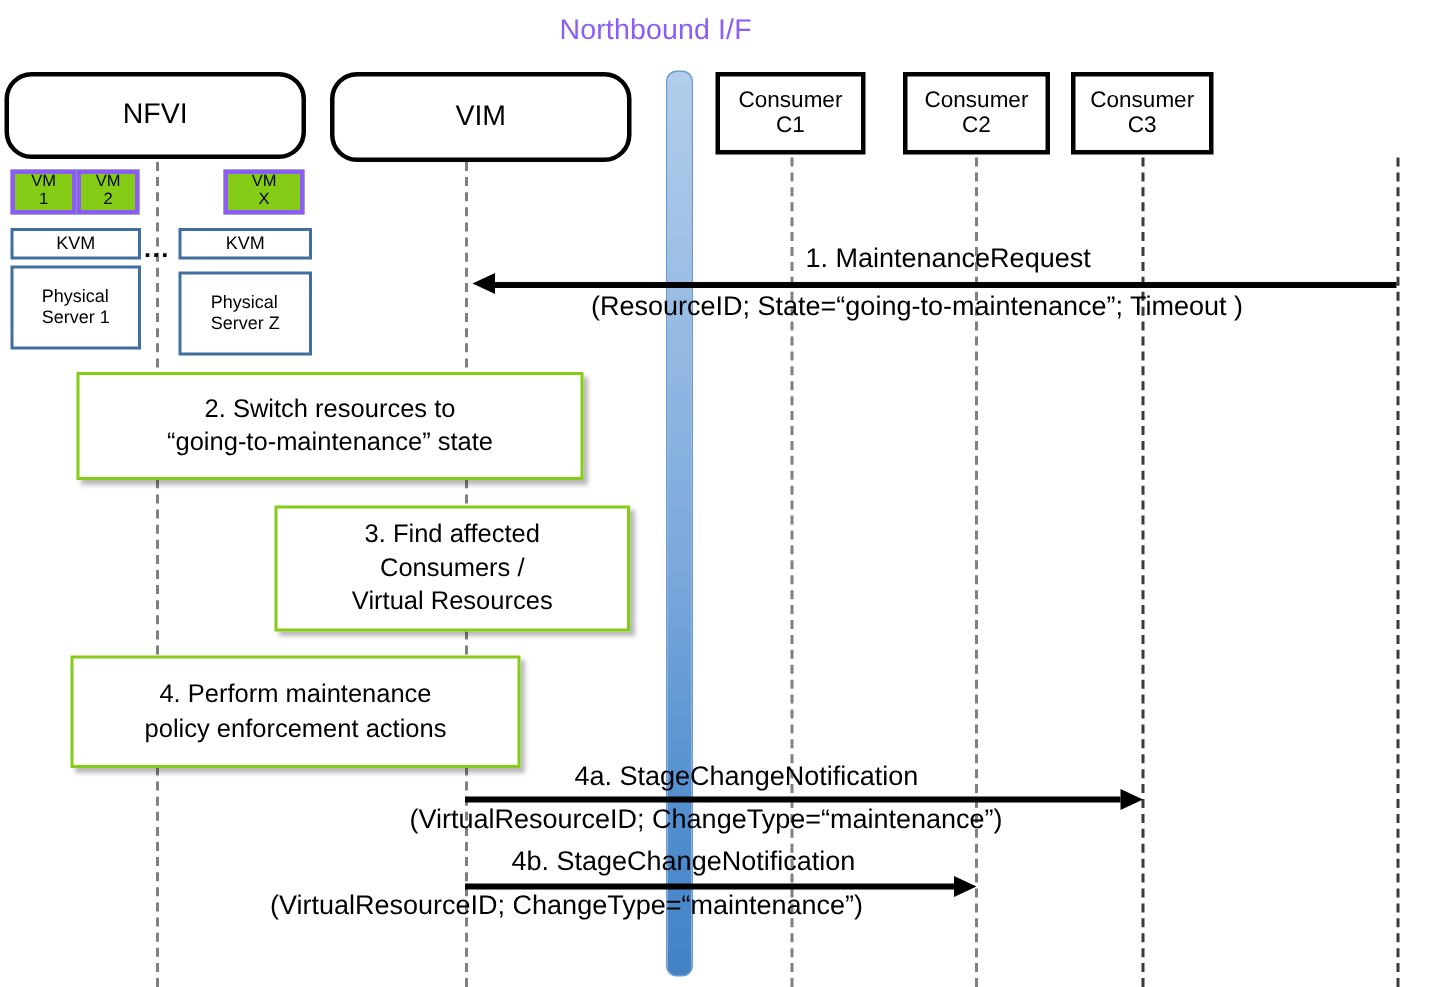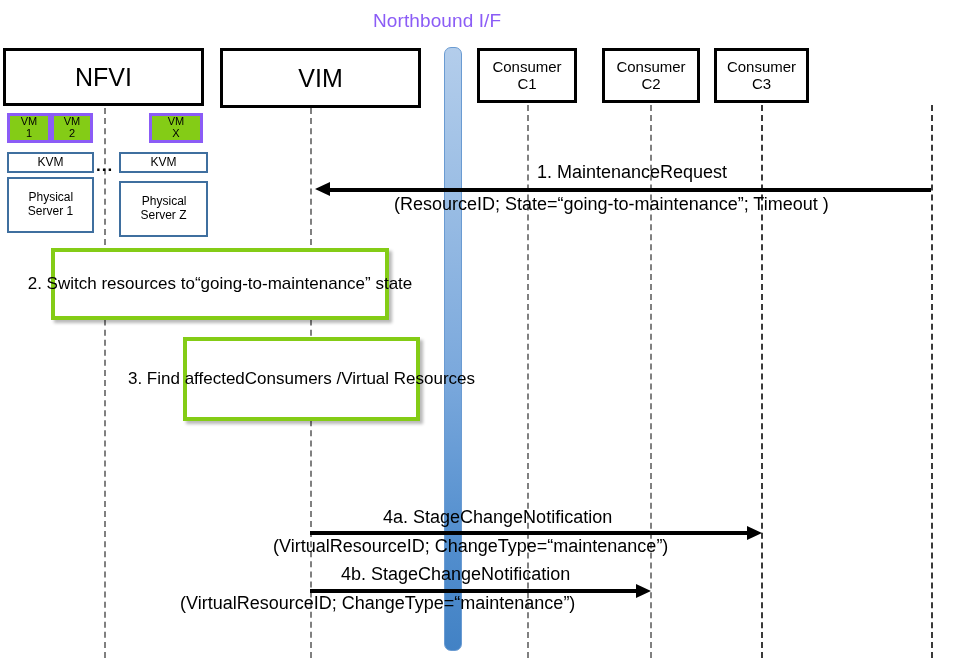--- a/index.html
+++ b/index.html
@@ -32,21 +32,21 @@
   .actor-box {
     border: 3px solid #000000;
     background: #ffffff;
     display: flex;
     align-items: center;
     justify-content: center;
     text-align: center;
     line-height: 1.12;
     z-index: 6;
   }
-  .actor-box.big   { font-size: 25px; }
+  .actor-box.big   { font-size: 19px; border-radius: 18px; }
   .actor-box.small { font-size: 15px; }
 
   
   .lifeline {
     border-left: 2px dashed #808080;
     width: 0;
     z-index: 1;
   }
   .lifeline.dark { border-left-color: #3a3a3a; }
 
@@ -69,41 +69,41 @@
     font-size: 11px;
     line-height: 1.05;
     z-index: 5;
   }
   .infra-box {
     border: 2px solid #3f6f9f;
     background: #ffffff;
     display: flex;
     align-items: center;
     justify-content: center;
-    text-align: right;
+    text-align: left;
     font-size: 12px;
     line-height: 1.15;
     z-index: 5;
   }
   .ellipsis-dots {
     font-size: 17px;
     font-weight: bold;
     letter-spacing: 1px;
     color: #000;
     z-index: 6;
     line-height: 1;
   }
 
   
   .action-box {
-    border: 4px solid #84cc16;
+    border: 2px solid #84cc16;
     background: #ffffff;
     box-shadow: 3px 3px 3px rgba(0,0,0,.28);
     display: flex;
-    flex-direction: row;
+    flex-direction: column;
     align-items: center;
     justify-content: center;
     text-align: center;
     font-size: 17px;
     line-height: 1.32;
     z-index: 8;
   }
   .action-box .ln { display: block; white-space: nowrap; }
 
   
@@ -234,20 +234,24 @@
     <span class="ln">2. Switch resources to</span>
     <span class="ln">“going-to-maintenance” state</span>
   </div>
 
   <div class="abs action-box" style="left:183px; top:337px; width:237px; height:84px;">
     <span class="ln">3. Find affected</span>
     <span class="ln">Consumers /</span>
     <span class="ln">Virtual Resources</span>
   </div>
 
+  <div class="abs action-box" style="left:47px; top:437px; width:300px; height:75px;">
+    <span class="ln">4. Perform maintenance</span>
+    <span class="ln">policy enforcement actions</span>
+  </div>
 
   <div class="abs msg-line" style="left:310px; top:531px; width:437px;"></div>
   <div class="abs arrow-head right" style="left:747px; top:526px;"></div>
   <div class="abs msg-label upper" style="left:383px; top:507px;">4a. StageChangeNotification</div>
   <div class="abs msg-label lower" style="left:273px; top:536px;">(VirtualResourceID; ChangeType=“maintenance”)</div>
 
   <div class="abs msg-line" style="left:310px; top:589px; width:326px;"></div>
   <div class="abs arrow-head right" style="left:636px; top:584px;"></div>
   <div class="abs msg-label upper" style="left:341px; top:564px;">4b. StageChangeNotification</div>
   <div class="abs msg-label lower" style="left:180px; top:593px;">(VirtualResourceID; ChangeType=“maintenance”)</div>

